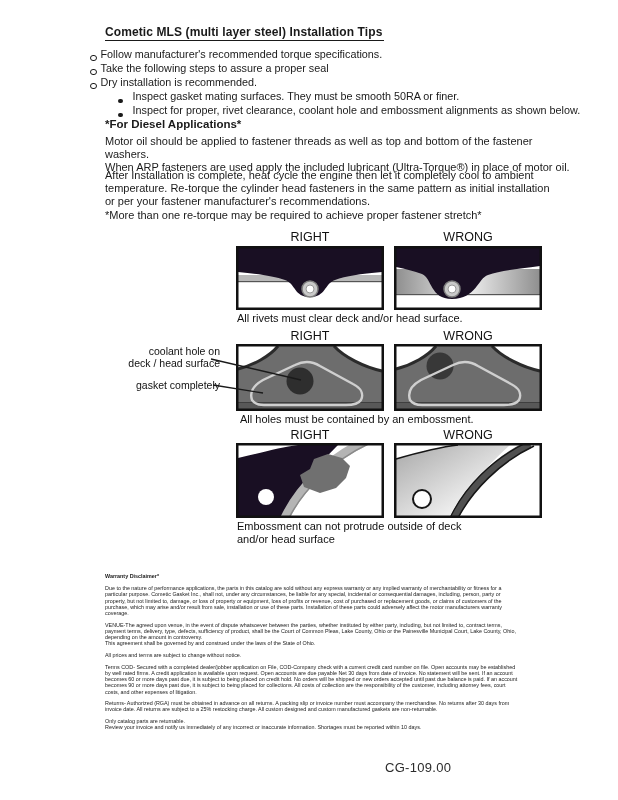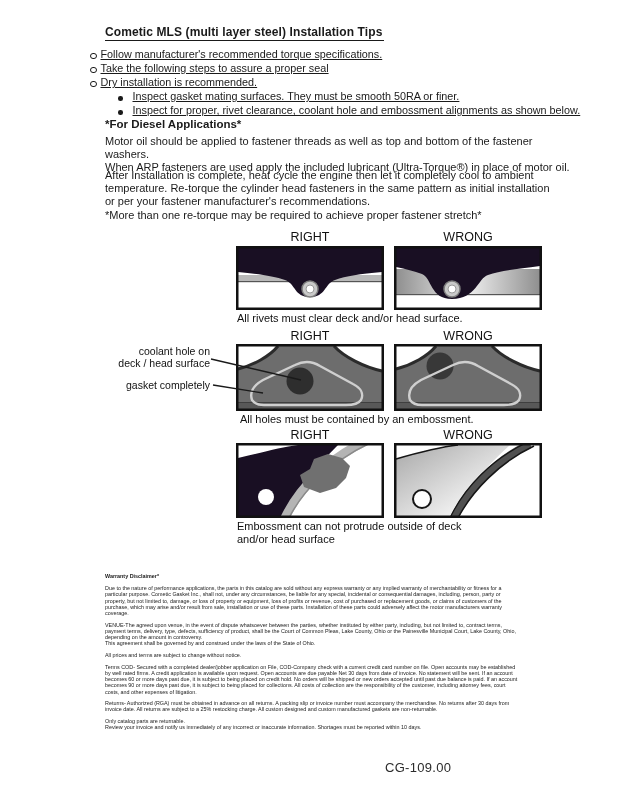--- a/index.html
+++ b/index.html
@@ -8,21 +8,21 @@
     font-family:"Liberation Sans", sans-serif;color:#1a1a1a;overflow:hidden;
   }
   .abs{position:absolute;}
   
   .doc-title{
     left:105px;top:25px;font-size:12px;font-weight:bold;letter-spacing:.1px;
     border-bottom:1.6px solid #1a1a1a;padding:0 2px 1px 0;
   }
   
   .bullets{left:90px;top:47px;font-size:10.8px;line-height:14px;}
-  .b-row{display:flex;align-items:center;text-decoration:underline;}
+  .b-row{display:flex;align-items:flex-end;}
   .b-dot{
     width:4.5px;height:4.5px;border:1.2px solid #1a1a1a;border-radius:50%;
     margin:4px 4px 0 0;flex:0 0 auto;background:#fff;
   }
   .sub{margin-left:28px;gap:6px;}
   .b-fill{
     width:4.5px;height:4.5px;border-radius:50%;background:#1a1a1a;
     margin:4.5px 4px 0 0;flex:0 0 auto;
   }
   
@@ -30,21 +30,21 @@
   .para{font-size:11px;line-height:13.2px;white-space:pre-line;}
   .p1{left:105px;top:135px;width:470px;}
   .p2{left:105px;top:169px;width:470px;}
   .note{left:105px;top:209px;width:470px;}
   
   .fig-label{font-size:12.5px;text-align:center;width:148px;color:#111;}
   .fig-caption{font-size:11px;line-height:13px;white-space:pre-line;color:#111;}
   .fig-box{width:148px;}
   .fig-box svg{display:block;}
   .side-label{
-    left:88px;width:122px;text-align:right;font-size:10.5px;line-height:12px;
+    left:98px;width:122px;text-align:right;font-size:10.5px;line-height:12px;
     white-space:pre-line;color:#111;
   }
   .leader{pointer-events:none;z-index:5;}
   
   .disclaimer{left:105px;top:573px;width:414px;font-size:5.4px;line-height:6.2px;color:#222;}
   .disclaimer .dp{margin:0 0 5.5px 0;}
   .disclaimer .dp.tight{margin:0;}
   .disclaimer .dhead{font-weight:bold;margin:0 0 6px 0;}
   .pre{white-space:pre-line;}
   

